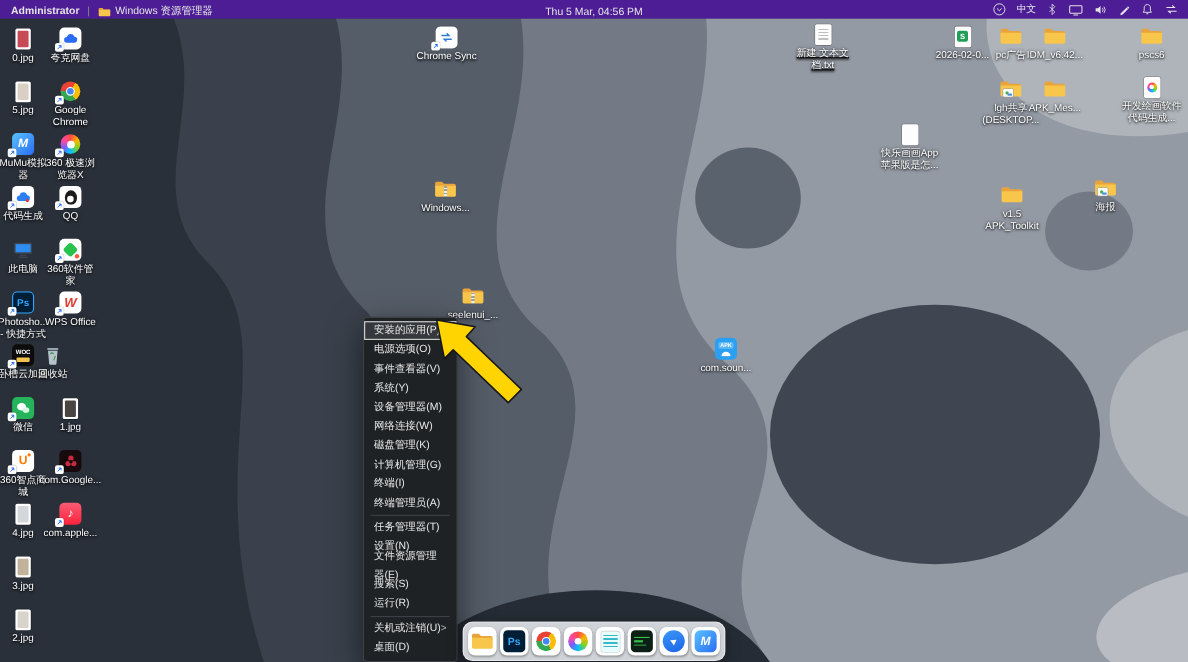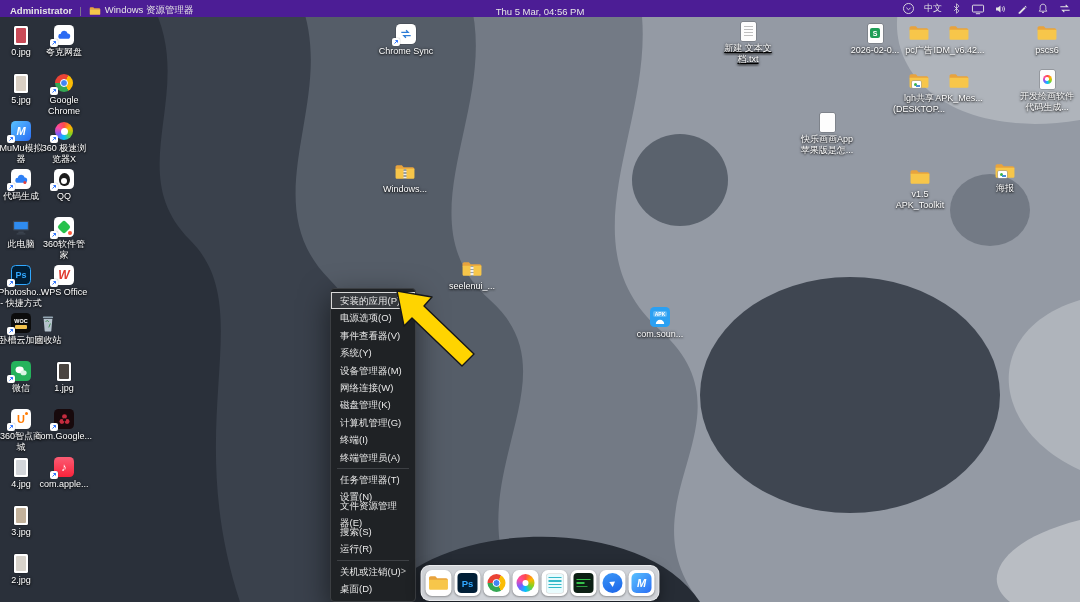--- a/index.html
+++ b/index.html
@@ -522,21 +522,21 @@
             <path d="M1.5 4.2c0-1 .8-1.8 1.8-1.8h5.2l2 2.2h10c1 0 1.8.8 1.8 1.8v.8H1.5Z" fill="#e8a33d"></path>
             <path d="M1.5 6.4h21v9.4c0 1-.8 1.8-1.8 1.8H3.3c-1 0-1.8-.8-1.8-1.8Z" fill="#f7c64a"></path>
           </svg>
           <div style="position:absolute;left:4px;bottom:3px;width:9px;height:7px;background:#fff;border-radius:1px;box-shadow:0 0 0 .5px #999">
             <div style="position:absolute;left:1.5px;top:1.5px;width:3px;height:3px;border-radius:50%;background:#39b54a"></div>
             <div style="position:absolute;right:1px;bottom:1px;width:4px;height:2.5px;background:#4a90d9"></div>
           </div>
         </div>
         <div class="dlabel">海报</div>
       </div>
-      <div class="dicon scatter" style="left: 438px; top: 259px;">
+      <div class="dicon scatter" style="left: 396px; top: 259px;">
         <div class="icw">
           <svg width="22" height="18" viewBox="0 0 24 20">
             <path d="M1.5 4.2c0-1 .8-1.8 1.8-1.8h5.2l2 2.2h10c1 0 1.8.8 1.8 1.8v.8H1.5Z" fill="#e8a33d"></path>
             <path d="M1.5 6.4h21v9.4c0 1-.8 1.8-1.8 1.8H3.3c-1 0-1.8-.8-1.8-1.8Z" fill="#f7c64a"></path>
           </svg>
           <div style="position:absolute;left:50%;top:7px;width:3px;height:10px;transform:translateX(-50%);background:repeating-linear-gradient(#9aa0a6 0 1.5px,#eee 1.5px 3px);border-radius:1px"></div>
         </div>
         <div class="dlabel">seelenui_...</div>
       </div>
       <div class="dicon scatter" style="left: 626px; top: 307px;">

